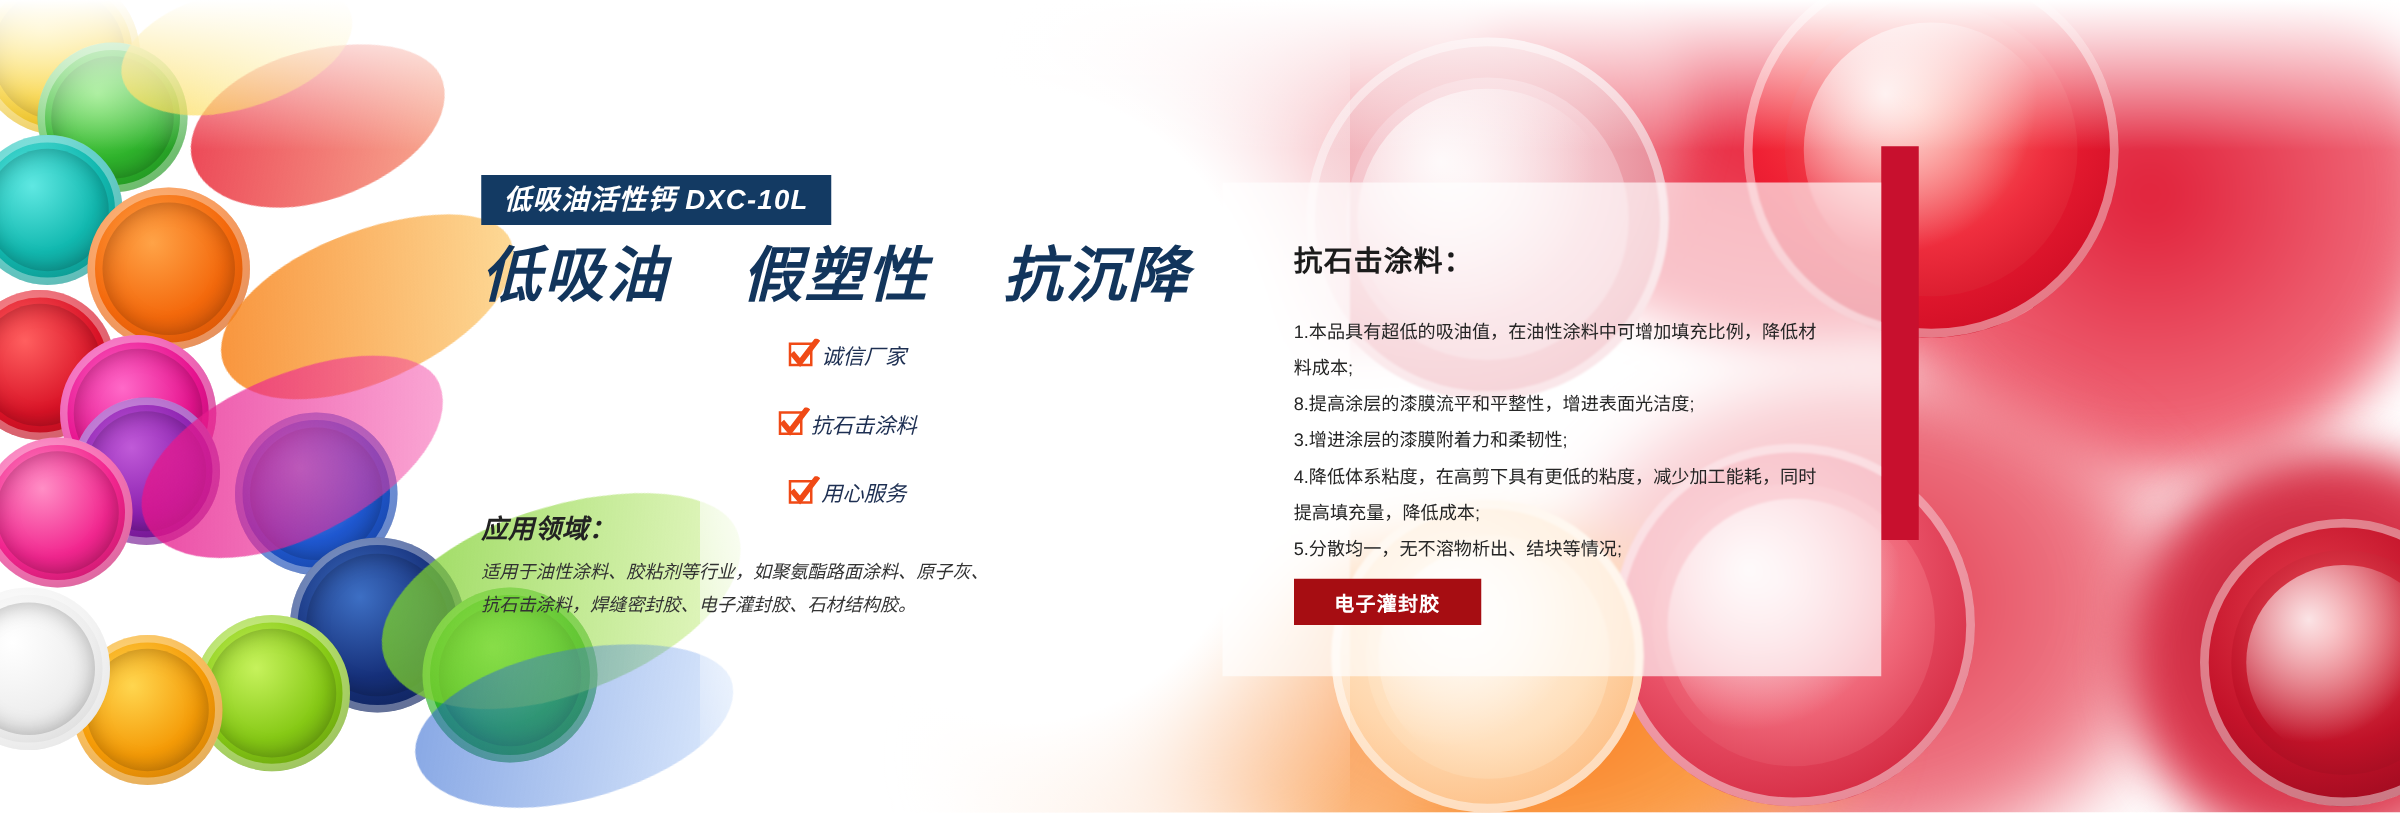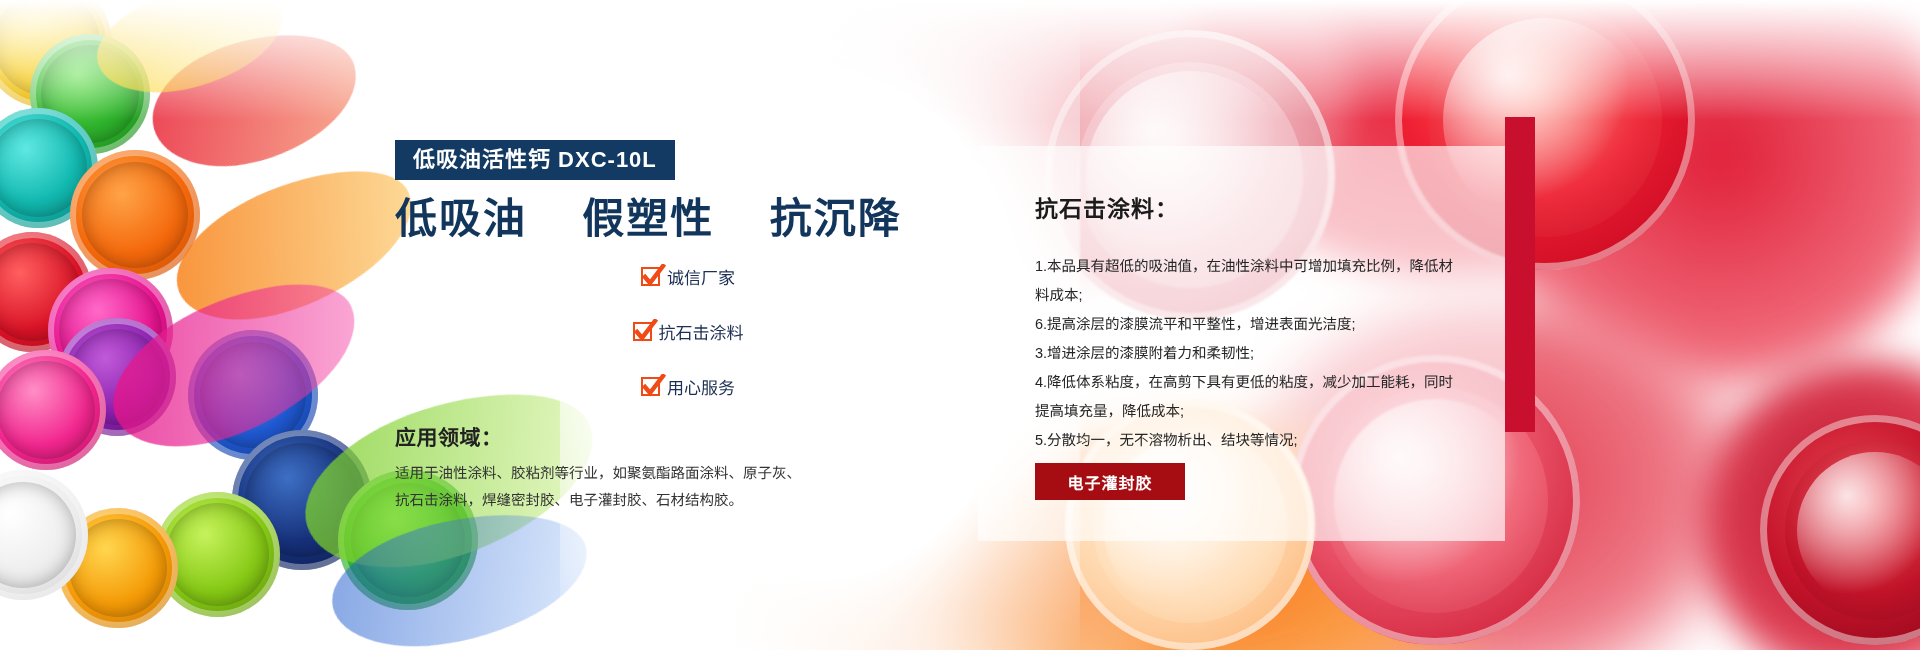--- a/index.html
+++ b/index.html
@@ -50,42 +50,42 @@
   .white-fade-top{
     position:absolute;left:0;top:0;width:100%;height:120px;
     background:linear-gradient(180deg,#ffffff 0%,rgba(255,255,255,.0) 100%);
   }
   .white-center{
     position:absolute;left:560px;top:0;width:520px;height:650px;
     background:radial-gradient(ellipse at 50% 50%,#ffffff 0%,#ffffff 55%,rgba(255,255,255,0) 100%);
   }
 
   
-  .left-content{position:absolute;left:395px;top:140px;width:560px;}
+  .left-content{position:absolute;left:385px;top:140px;width:560px;font-style:italic;}
 
   .title-badge{
     display:inline-block;
     background:#133a63;
     color:#ffffff;
     font-size:22px;
     font-weight:700;
     letter-spacing:1px;
     padding:7px 18px 8px 18px;
     line-height:1.15;
     white-space:nowrap;
   }
   .sub-line{
     margin-top:21px;
     font-size:15px;
     color:#262626;
     letter-spacing:.3px;
   }
   .headline{
     margin-top:16px;
-    font-size:42px;
+    font-size:48px;
     font-weight:700;
     color:#12355c;
     letter-spacing:2px;
     line-height:1.1;
     white-space:nowrap;
   }
   .headline .gap{display:inline-block;width:28px;}
 
   .checks{
     margin-top:22px;
@@ -104,21 +104,20 @@
     flex:0 0 auto;
   }
   .check-box svg{position:absolute;left:-3px;top:-5px;}
   .check-label{
     font-size:17px;
     color:#1d2f52;
     white-space:nowrap;
   }
 
   .field-title{
-    margin-top:22px;
     font-size:21px;
     font-weight:700;
     color:#222222;
     letter-spacing:.5px;
   }
   .field-desc{
     margin-top:9px;
     font-size:14.5px;
     color:#333333;
     line-height:1.85;
@@ -330,21 +329,21 @@
   </div>
 
   <div class="panel-accent"></div>
   <div class="panel"></div>
 
   <div class="panel-inner">
     <div class="panel-title">抗石击涂料：</div>
 
     <div class="panel-list">
       <span class="li">1.本品具有超低的吸油值，在油性涂料中可增加填充比例，降低材料成本;</span>
-      <span class="li">6.提高涂层的漆膜流平和平整性，增进表面光洁度;</span>
+      <span class="li">8.提高涂层的漆膜流平和平整性，增进表面光洁度;</span>
       <span class="li">3.增进涂层的漆膜附着力和柔韧性;</span>
       <span class="li">4.降低体系粘度，在高剪下具有更低的粘度，减少加工能耗，同时提高填充量，降低成本;</span>
       <span class="li">5.分散均一，无不溶物析出、结块等情况;</span>
     </div>
   </div>
 
   <button class="cta">电子灌封胶</button>
 
 </div>
 

